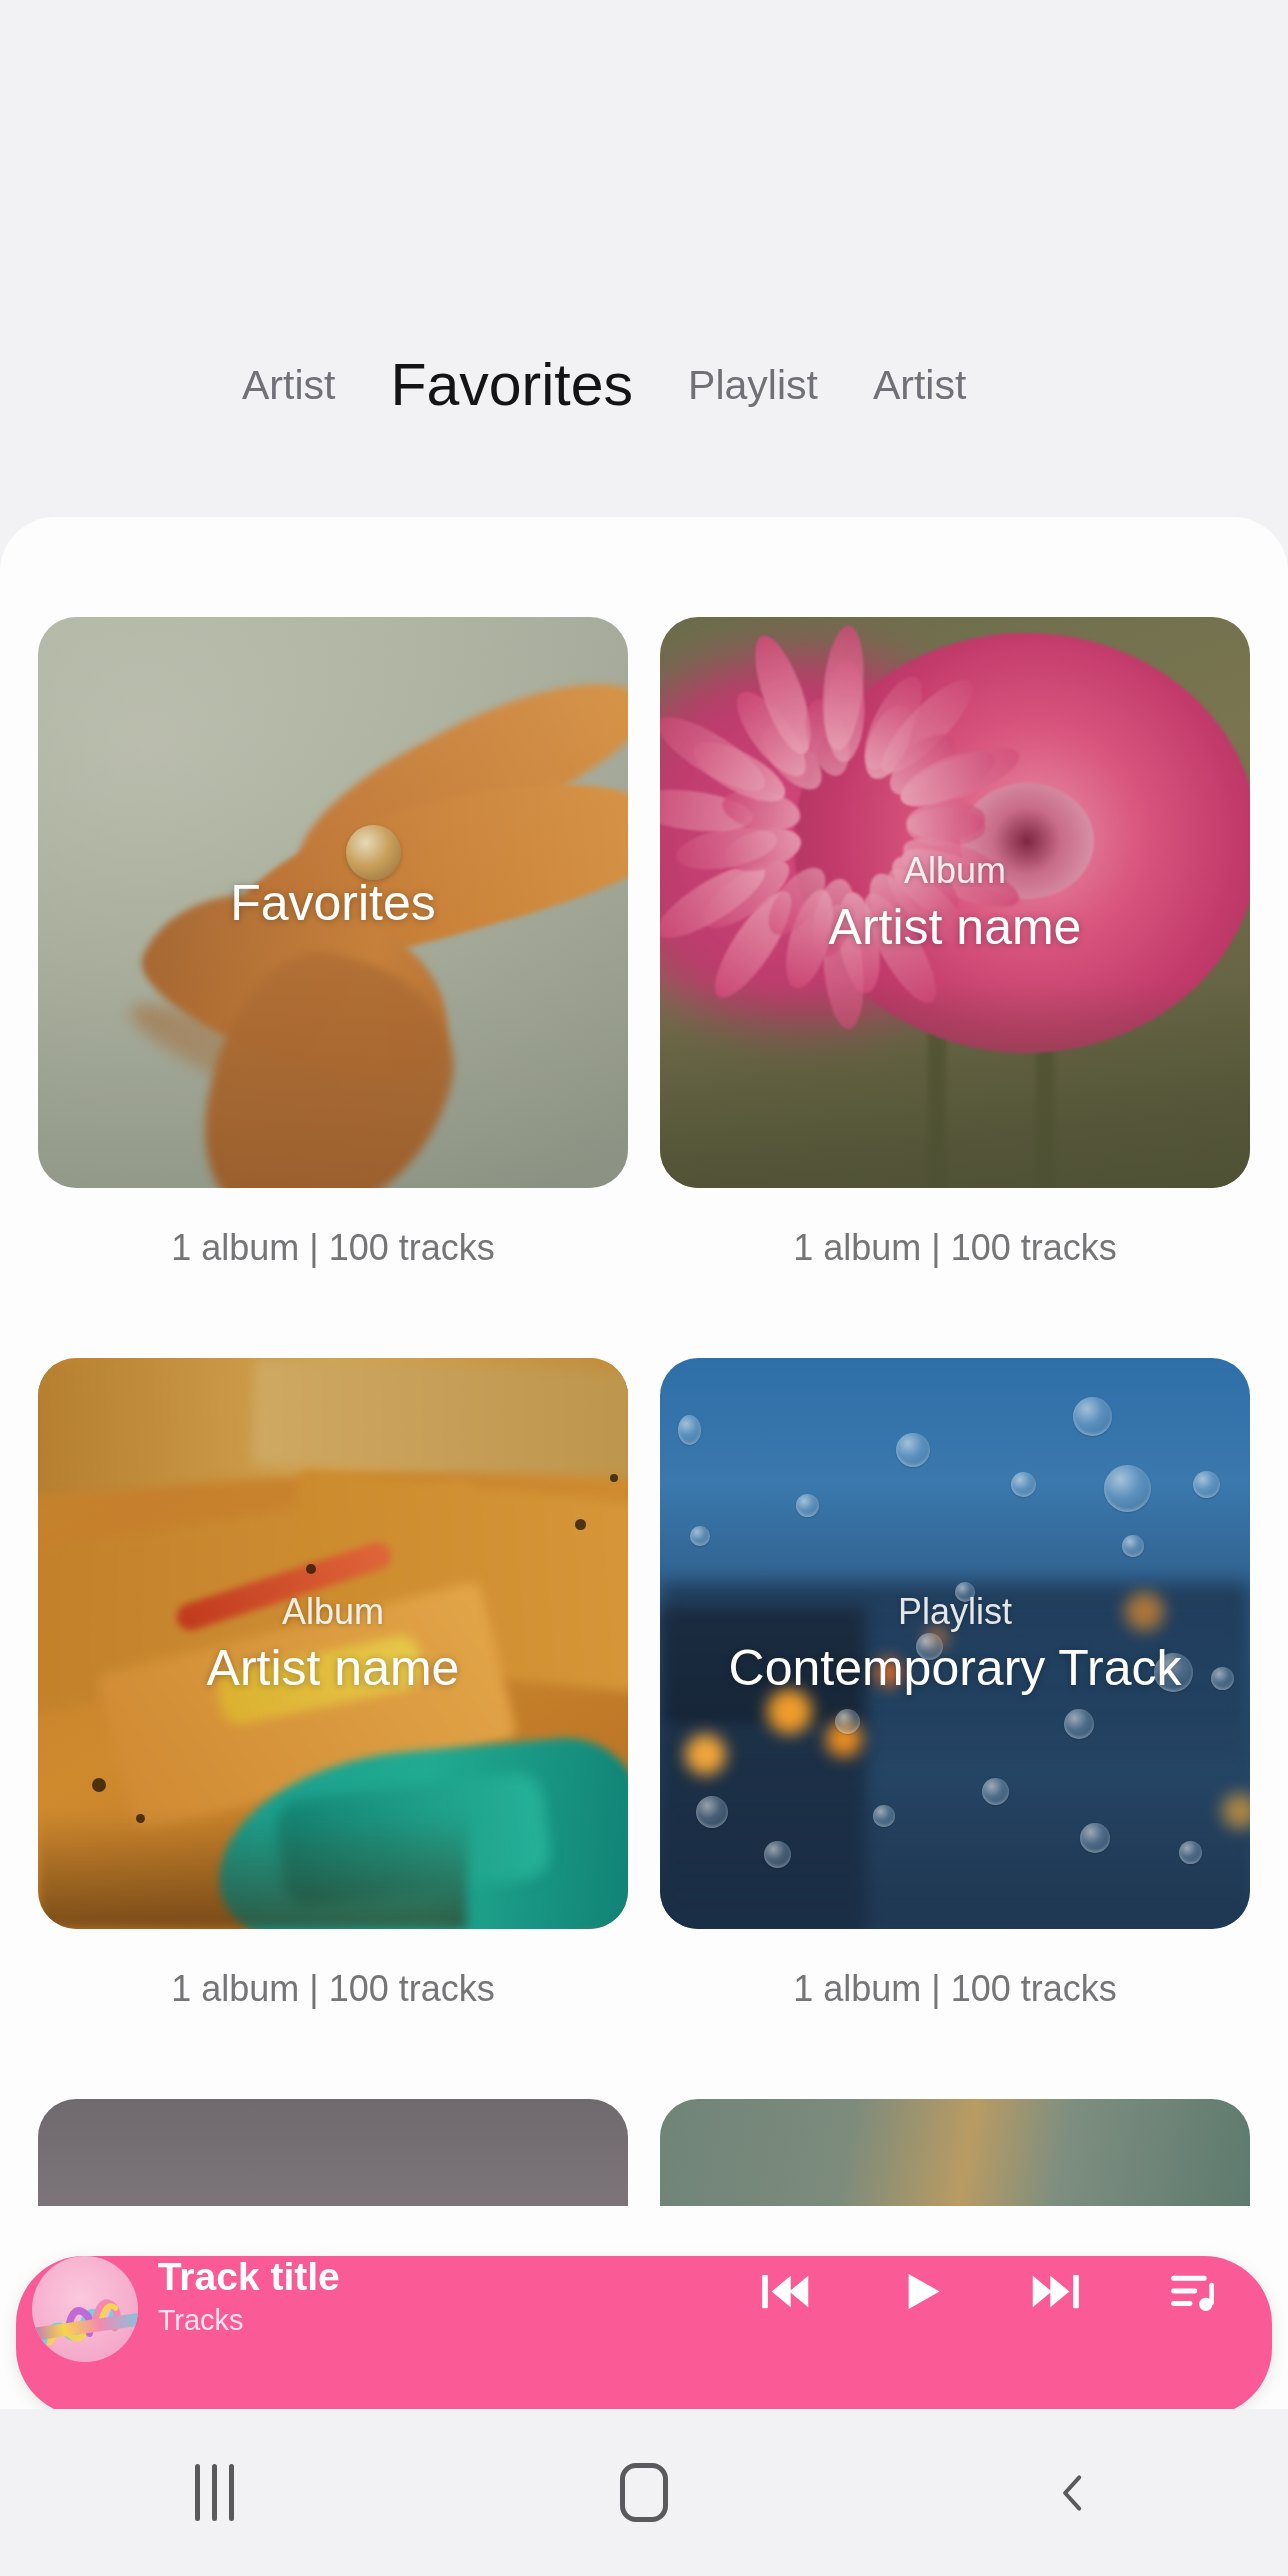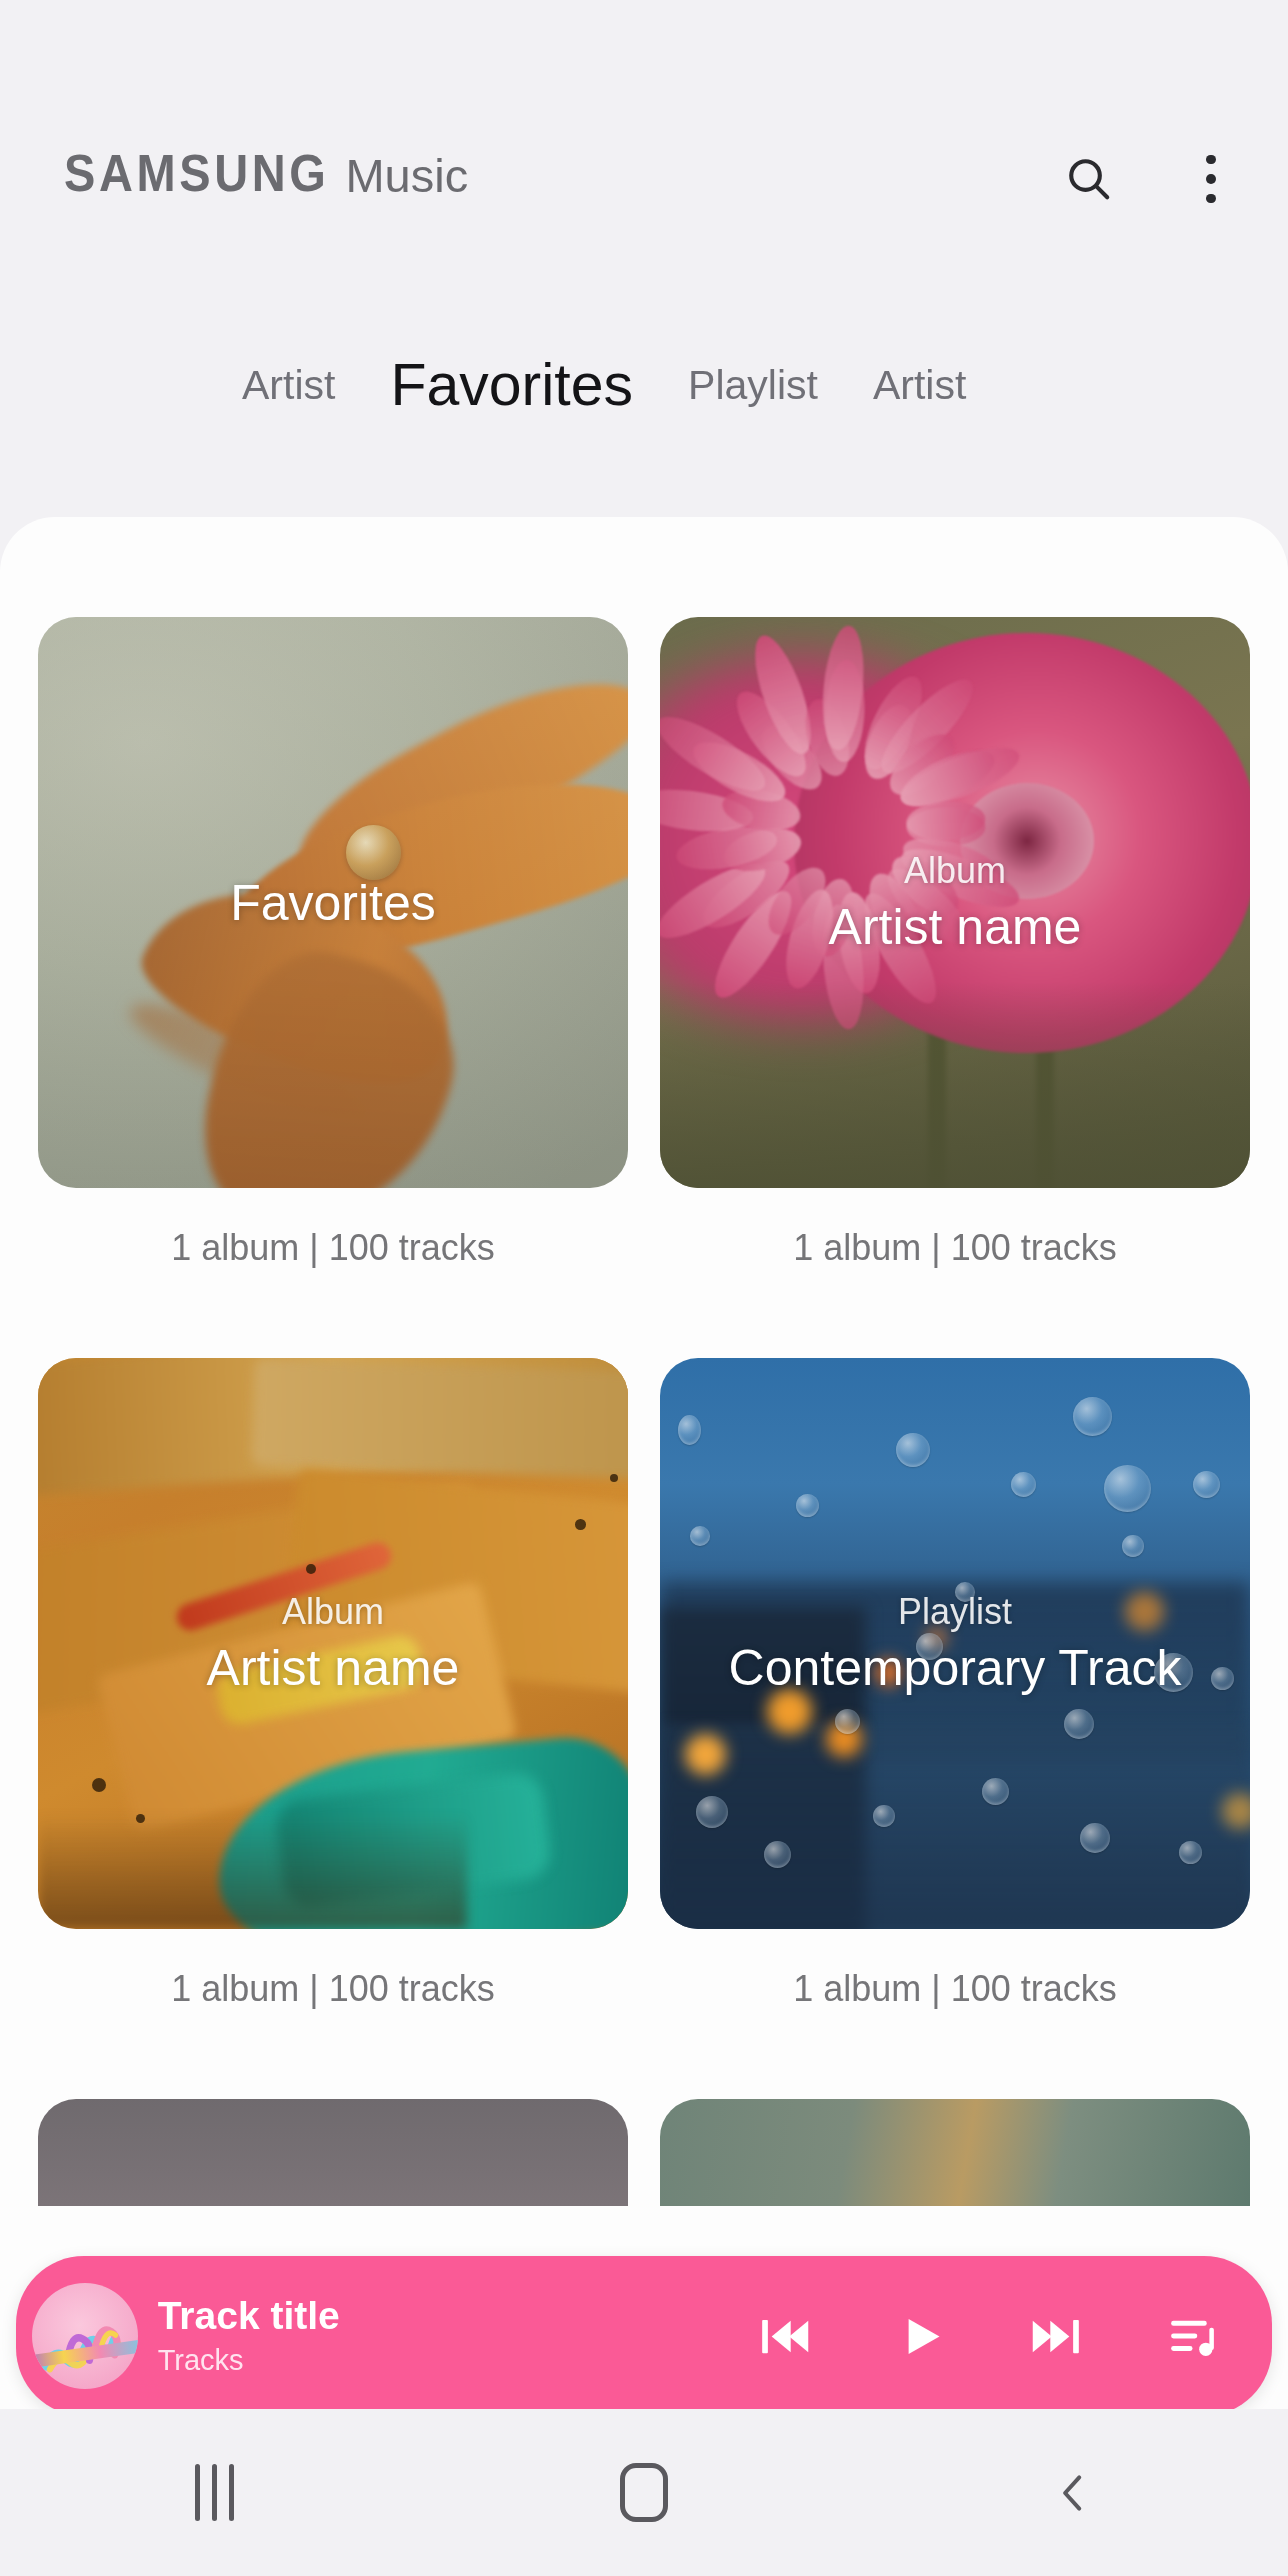--- a/index.html
+++ b/index.html
@@ -242,21 +242,21 @@
 
   
   .peek { position:absolute; top:0; width:100%; height:107px; border-radius:38px 38px 0 0; }
   .peek-left  { background:linear-gradient(180deg,#6f6a6e,#7c7478); }
   .peek-right { background:linear-gradient(100deg,#6f8478 0%,#7c8b7c 32%,#b99b63 52%,#7d8e80 68%,#5e7a6e 100%); }
 
   
   .player {
     position:absolute; left:16px; top:2256px; width:1256px; height:160px;
     background:#fa5a96; border-radius:68px;
-    display:flex; align-items:center; cursor:pointer;
+    display:flex; align-items:flex-start; cursor:pointer;
     box-shadow:0 3.6px 16px rgba(0,0,0,0.10);
   }
   .thumb {
     width:106px; height:106px; border-radius:50%; margin-left:16px;
     overflow:hidden; position:relative; flex:0 0 auto;
     background:radial-gradient(circle at 45% 40%, #fbc8dd 0%, #f6aecd 60%, #f39bc2 100%);
   }
   .thumb .band {
     position:absolute; left:-5.4px; top:64px; width:122px; height:12.5px;
     background:linear-gradient(90deg,#b268d0 0%,#f6d44f 30%,#f28ab2 60%,#6fd0e8 100%);
@@ -279,41 +279,20 @@
   .nav-btn { width:143px; height:98px; display:flex; align-items:center; justify-content:center; cursor:pointer; }
   .recents { display:flex; gap:12.5px; }
   .recents span { width:4.5px; height:57px; background:#5a595e; border-radius:2.7px; display:block; }
   .home-sq { width:48px; height:59px; border:5.4px solid #5a595e; border-radius:16px; }
 </style>
 </head>
 <body>
 
 <div id="app">
 
-  <div class="header">
-    <div class="brand">
-      <span class="brand-samsung">SAMSUNG</span>
-      <span class="brand-app">Music</span>
-    </div>
-    <div class="header-actions">
-      <div class="icon-btn">
-        <svg width="52" height="52" viewBox="0 0 24 24" fill="none">
-          <circle cx="10.4" cy="10.4" r="6.6" stroke="#2a2a2e" stroke-width="1.9"></circle>
-          <line x1="15.4" y1="15.4" x2="20.4" y2="20.4" stroke="#2a2a2e" stroke-width="1.9" stroke-linecap="round"></line>
-        </svg>
-      </div>
-      <div class="icon-btn">
-        <div class="kebab">
-          <span></span>
-            <span></span>
-            <span></span>
-        </div>
-      </div>
-    </div>
-  </div>
 
   <div class="tabs">
     <span class="tab">Artist</span>
     <span class="tab-gap" style="width:55px"></span>
     <span class="tab active">Favorites</span>
     <span class="tab-gap" style="width:55px"></span>
     <span class="tab">Playlist</span>
     <span class="tab-gap" style="width:55px"></span>
     <span class="tab">Artist</span>
   </div>

